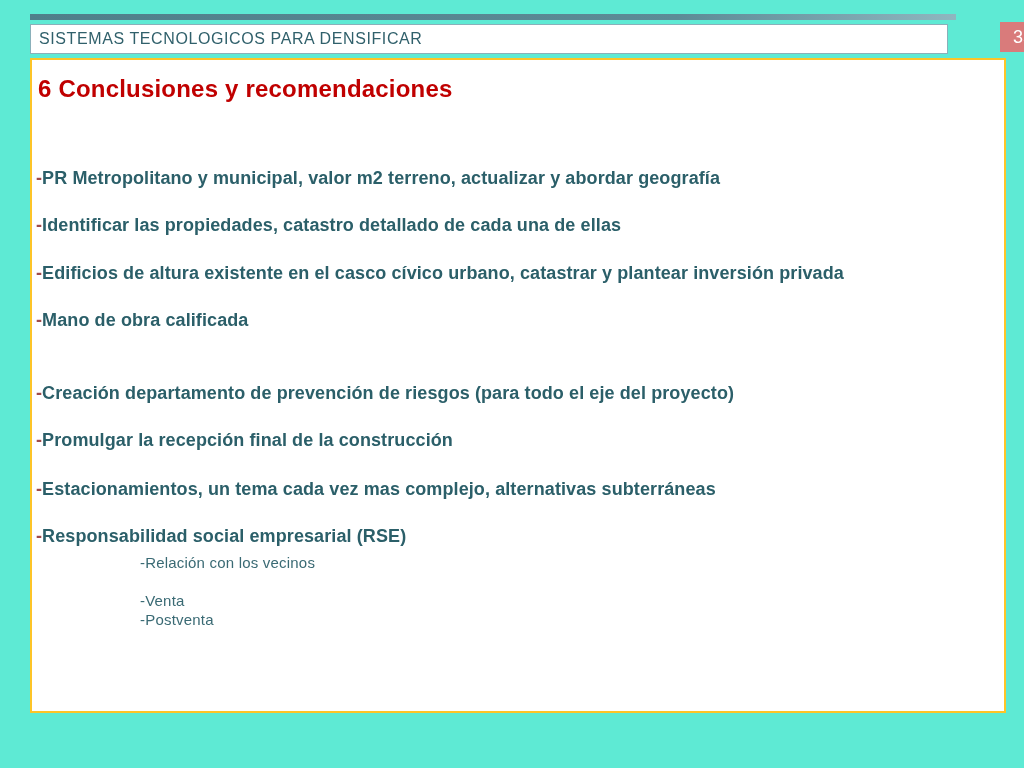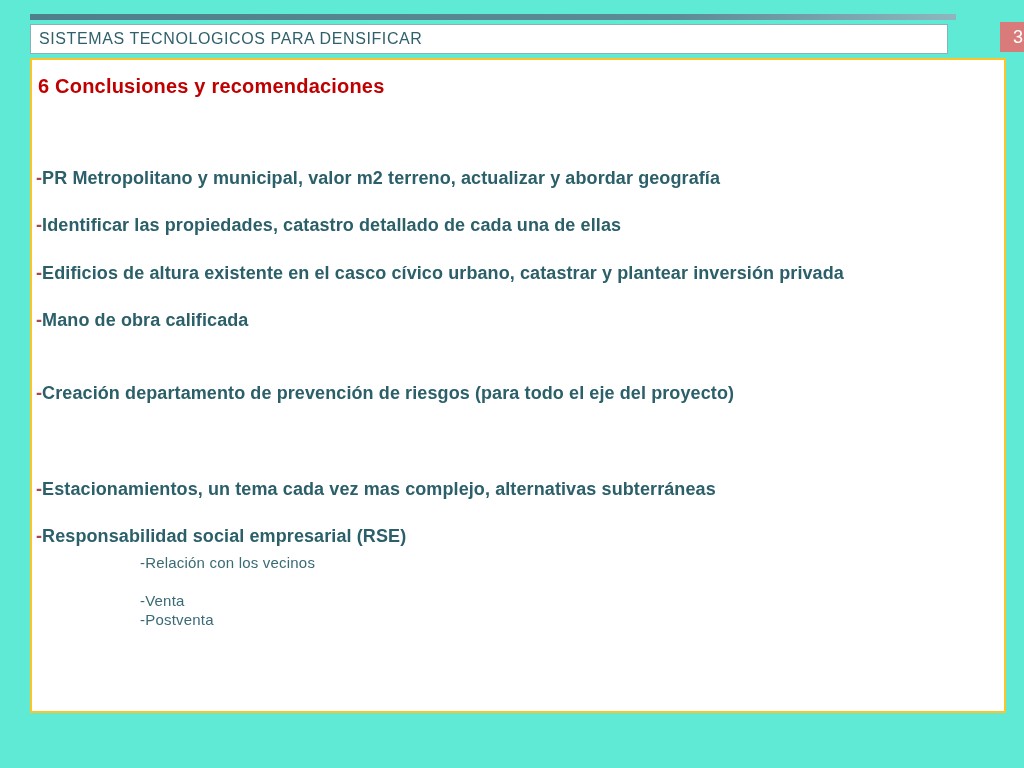--- a/index.html
+++ b/index.html
@@ -37,21 +37,21 @@
   }
 
   
   .content-frame {
     position: absolute; left: 30px; top: 58px; width: 976px; height: 655px;
     border: 2px solid #fdc428; background: #ffffff;
   }
 
   .heading {
     position: absolute; left: 38px; top: 75px;
-    font-size: 20px; font-weight: bold; color: #c00000;
+    font-size: 24px; font-weight: bold; color: #c00000;
     letter-spacing: 0.2px; white-space: nowrap;
   }
 
   .bullet {
     position: absolute; left: 36px;
     font-size: 18px; font-weight: bold; line-height: 22px;
     color: #2b5f69; white-space: nowrap; letter-spacing: 0.1px;
   }
   .bullet .dash { color: #a04a4a; font-weight: bold; }
 
@@ -84,20 +84,21 @@
 
   <div class="bullet" style="top:262px"><span class="dash">-</span><span>Edificios de altura existente en el casco cívico urbano, catastrar y plantear inversión privada</span></div>
 
   <div class="bullet" style="top:214px"><span class="dash">-</span><span>Identificar las propiedades, catastro detallado de cada una de ellas</span></div>
 
   <div class="bullet" style="top:309px"><span class="dash">-</span><span>Mano de obra calificada</span></div>
 
 
   <div class="bullet" style="top:382px"><span class="dash">-</span><span>Creación departamento de prevención de riesgos (para todo el eje del proyecto)</span></div>
 
+  <div class="bullet" style="top:429px"><span class="dash">-</span><span>Promulgar la recepción final de la construcción</span></div>
 
   <div class="bullet" style="top:525px"><span class="dash">-</span><span>Responsabilidad social empresarial (RSE)</span></div>
 
   <div class="bullet" style="top:478px"><span class="dash">-</span><span>Estacionamientos, un tema cada vez mas complejo, alternativas subterráneas</span></div>
 
   <div class="subline" style="top:553px">-Relación con los vecinos</div>
   <div class="subline" style="top:591px">-Venta</div>
   <div class="subline" style="top:610px">-Postventa</div>
 
 </div>

